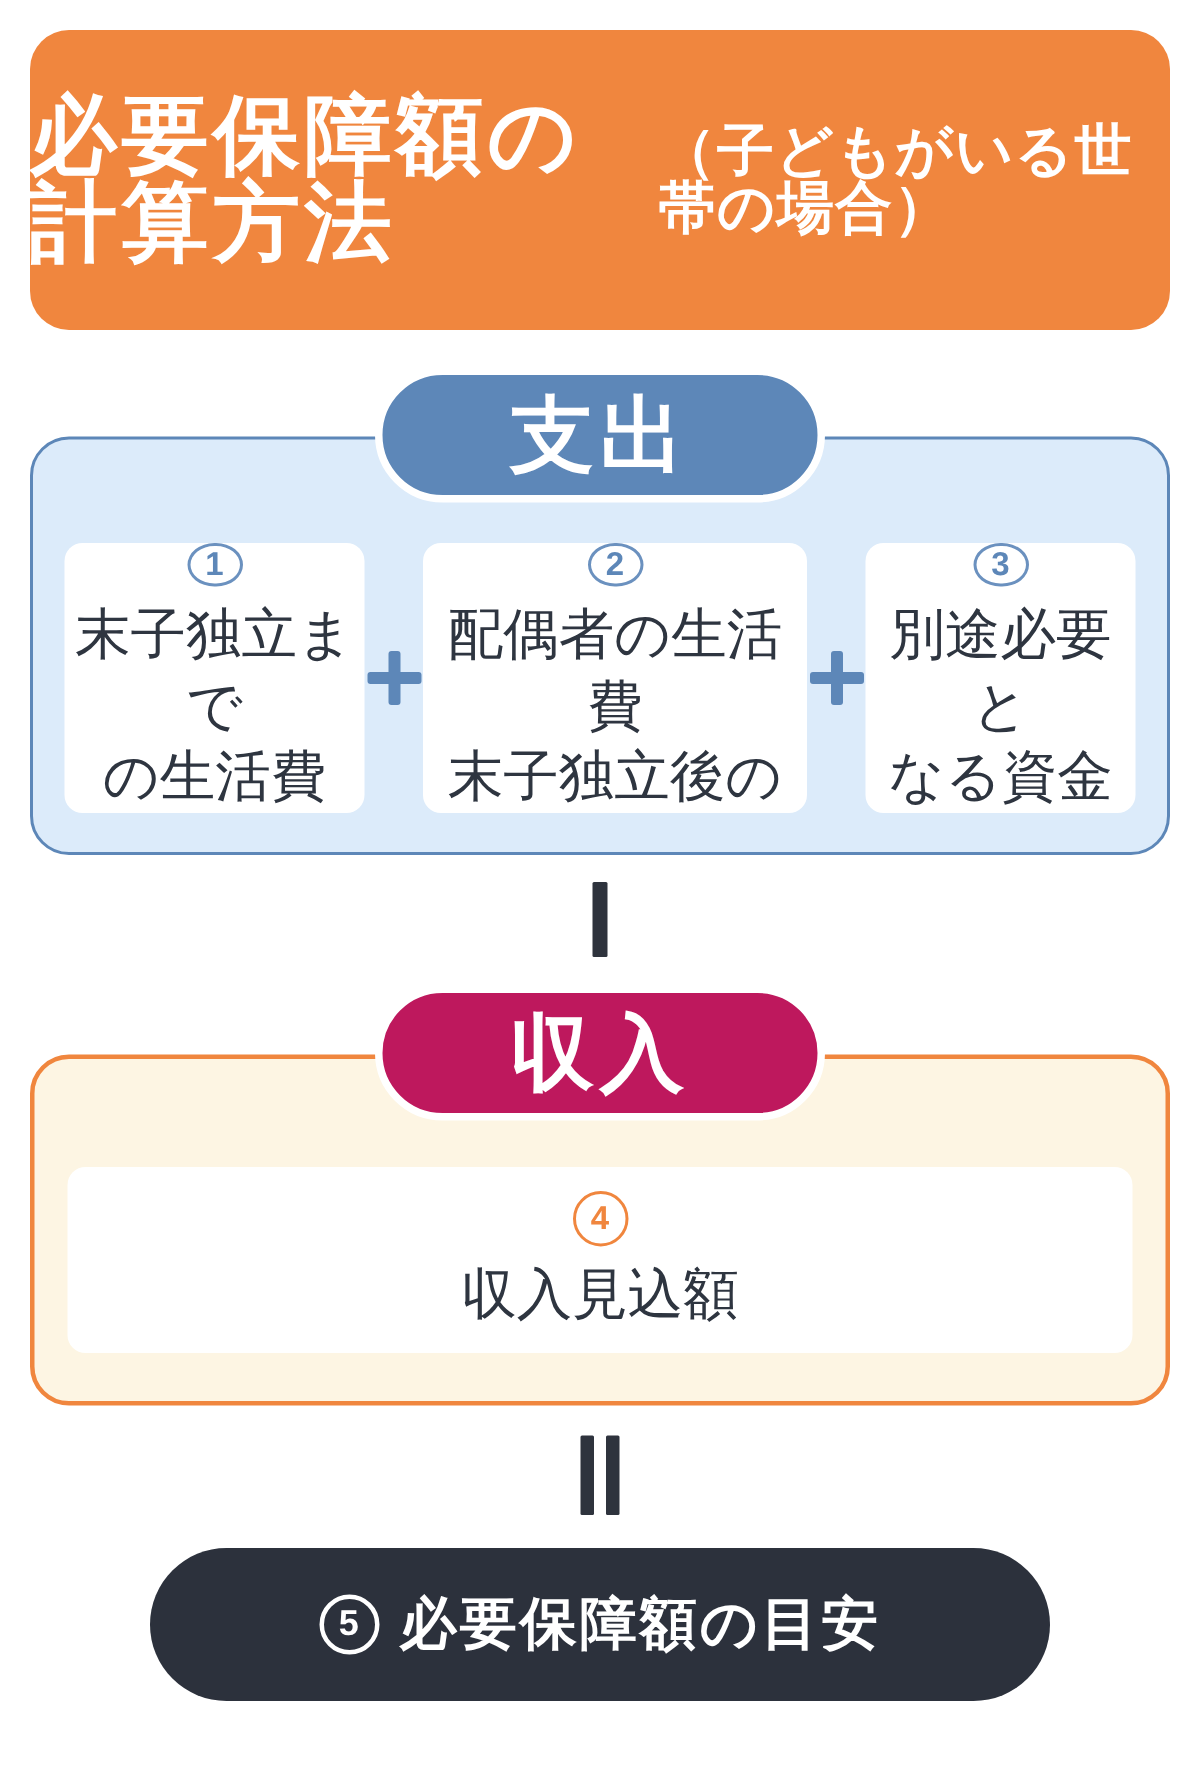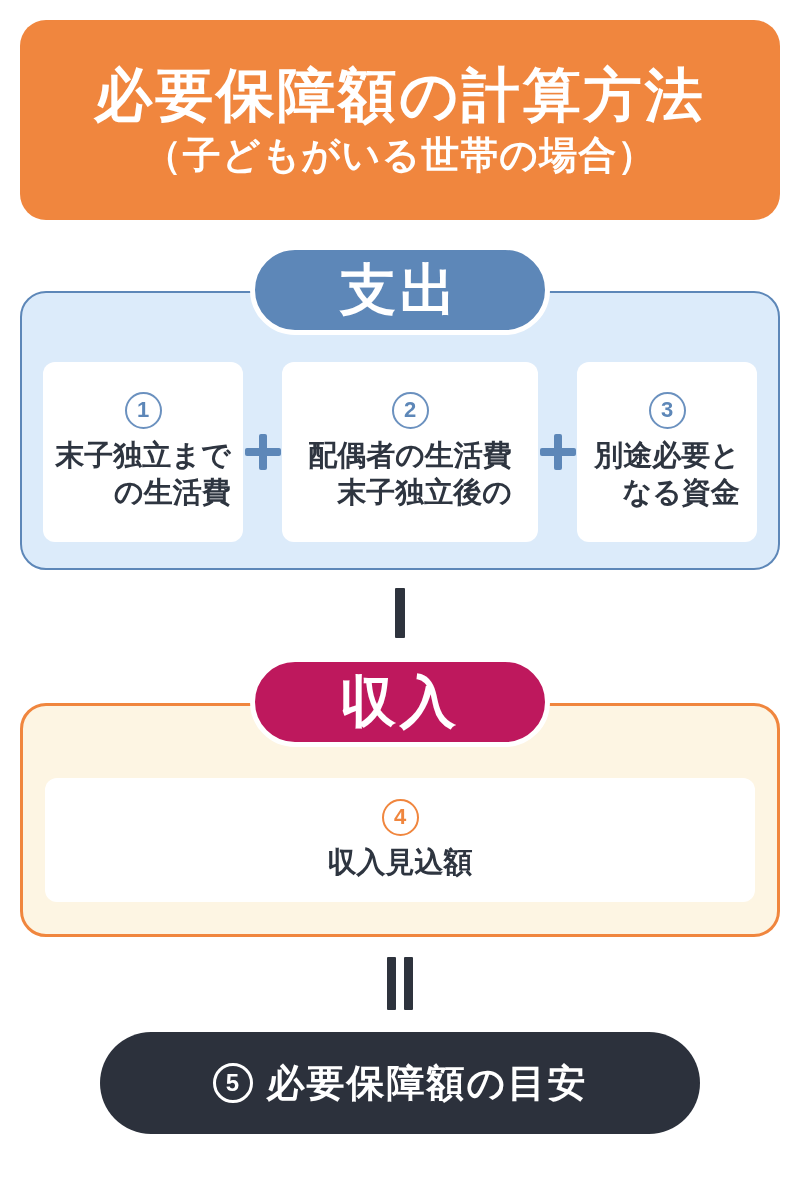--- a/index.html
+++ b/index.html
@@ -20,21 +20,21 @@
   }
 
   
   .header {
     margin-top: 20px;
     width: 760px;
     height: 200px;
     border-radius: 26px;
     background: #f0863e;
     display: flex;
-    flex-direction: column;
+    flex-direction: row;
     align-items: center;
     justify-content: center;
     gap: 12px;
   }
   .header .title {
     color: #ffffff;
     font-size: 58px;
     font-weight: 800;
     letter-spacing: 3px;
     line-height: 1;
@@ -101,25 +101,25 @@
     align-items: center;
     justify-content: center;
     gap: 8px;
   }
   .card-1 { width: 200px; }
   .card-2 { width: 256px; }
   .card-3 { width: 180px; }
   .card-income { width: 710px; height: 124px; }
 
   .card-text {
-    font-size: 29px;
-    font-weight: 700;
+    font-size: 37px;
+    font-weight: 400;
     color: #2e3540;
     line-height: 1.28;
-    text-align: right;
+    text-align: center;
   }
 
   
   .num-circle {
     width: 37px;
     height: 37px;
     border-radius: 50%;
     display: flex;
     align-items: center;
     justify-content: center;

